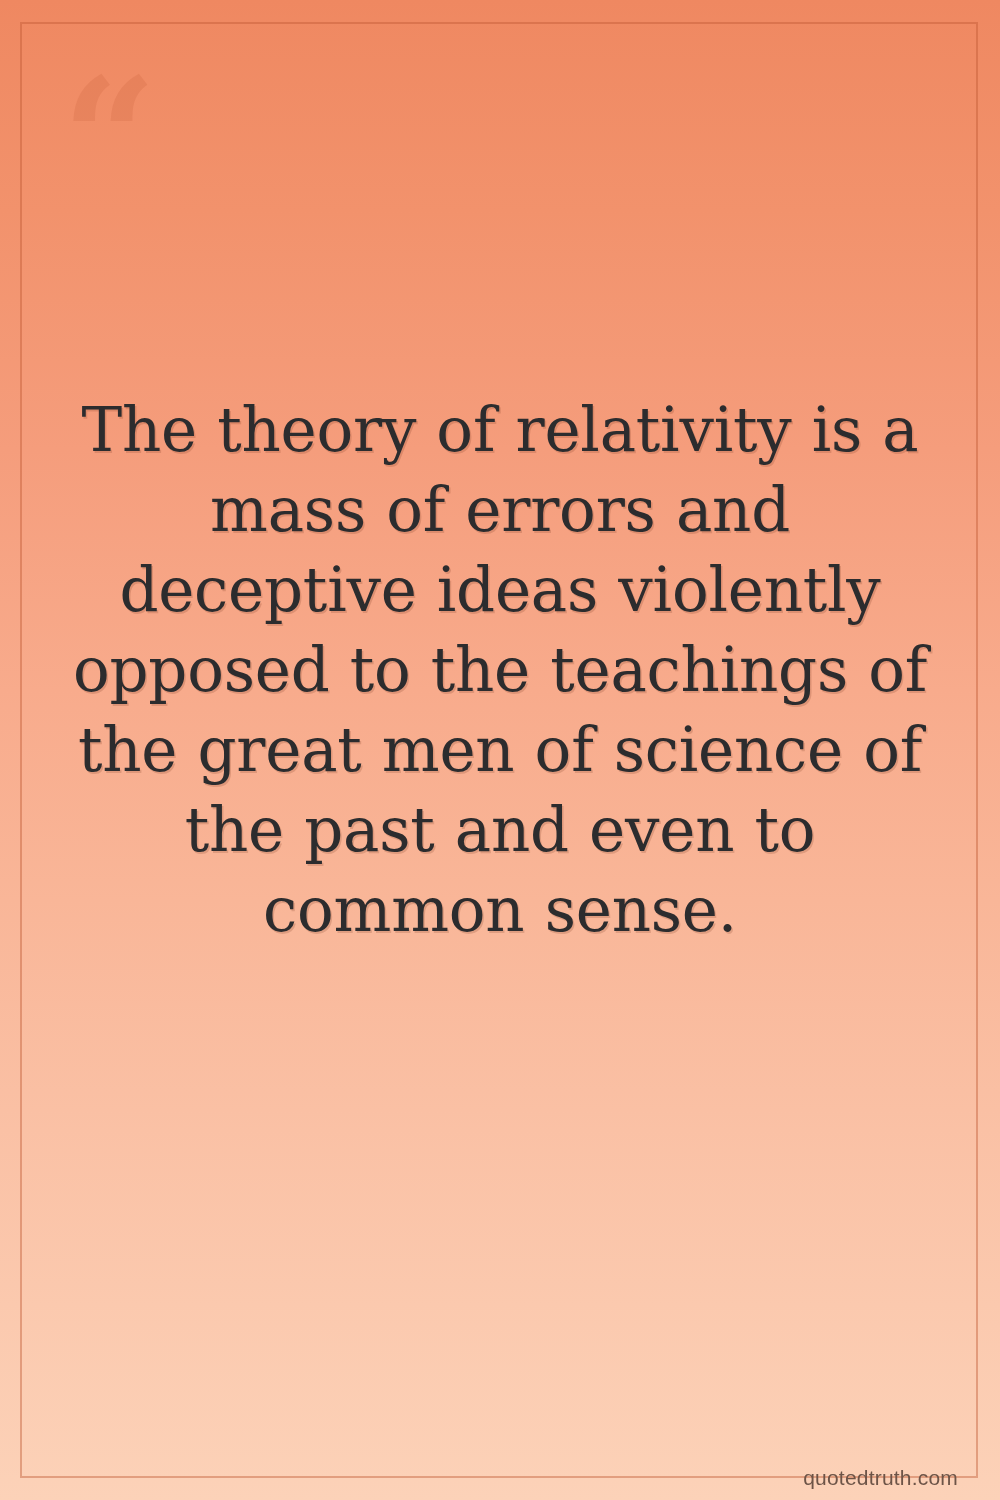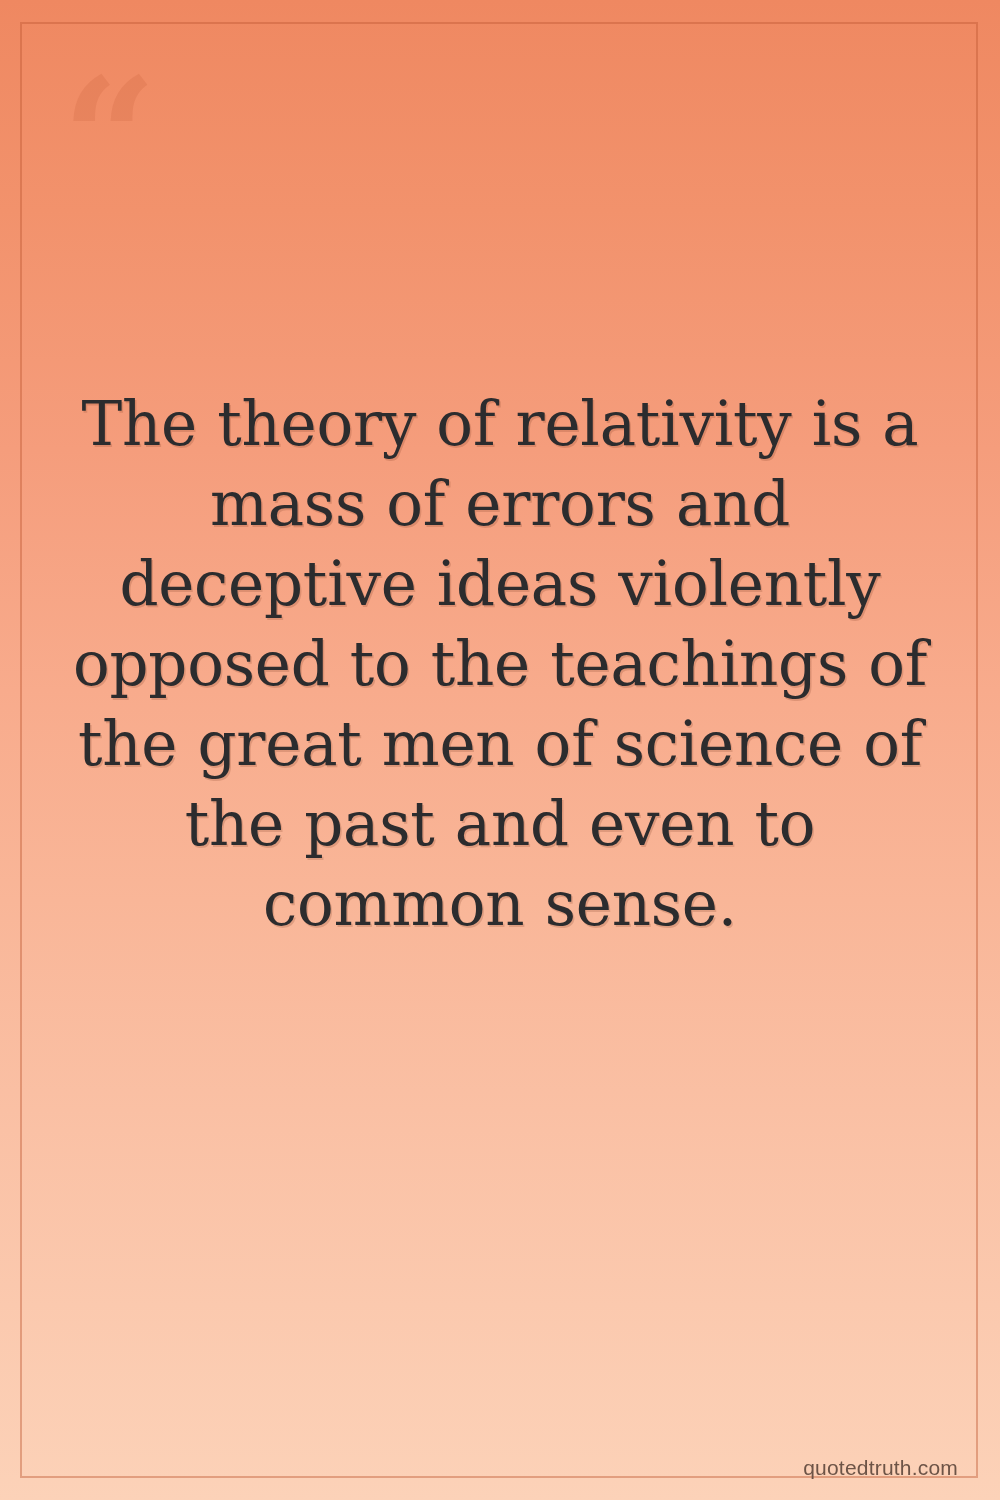--- a/index.html
+++ b/index.html
@@ -53,21 +53,21 @@
     font-weight: 700;
     line-height: 1;
     color: rgba(185, 80, 45, 0.16);
     user-select: none;
   }
 
   
   #quote-body {
     position: absolute;
     left: 60px;
-    top: 0;
+    top: 6px;
     width: 880px;
     height: 1328px;
     display: flex;
     flex-direction: row;
     align-items: center;
     justify-content: center;
   }
 
   #quote-text {
     margin: 0;
@@ -96,21 +96,21 @@
     letter-spacing: 0.4px;
     color: #bf4a2c;
     text-shadow: 1.5px 1.5px 0 rgba(110, 45, 25, 0.28);
     white-space: nowrap;
   }
 
   
   #watermark {
     position: absolute;
     right: 42px;
-    bottom: 20px;
+    bottom: 10px;
     font-family: "Liberation Sans", sans-serif;
     font-size: 21px;
     font-weight: 400;
     letter-spacing: 0.2px;
     color: #6d5447;
   }
 </style>
 </head>
 <body>
 

